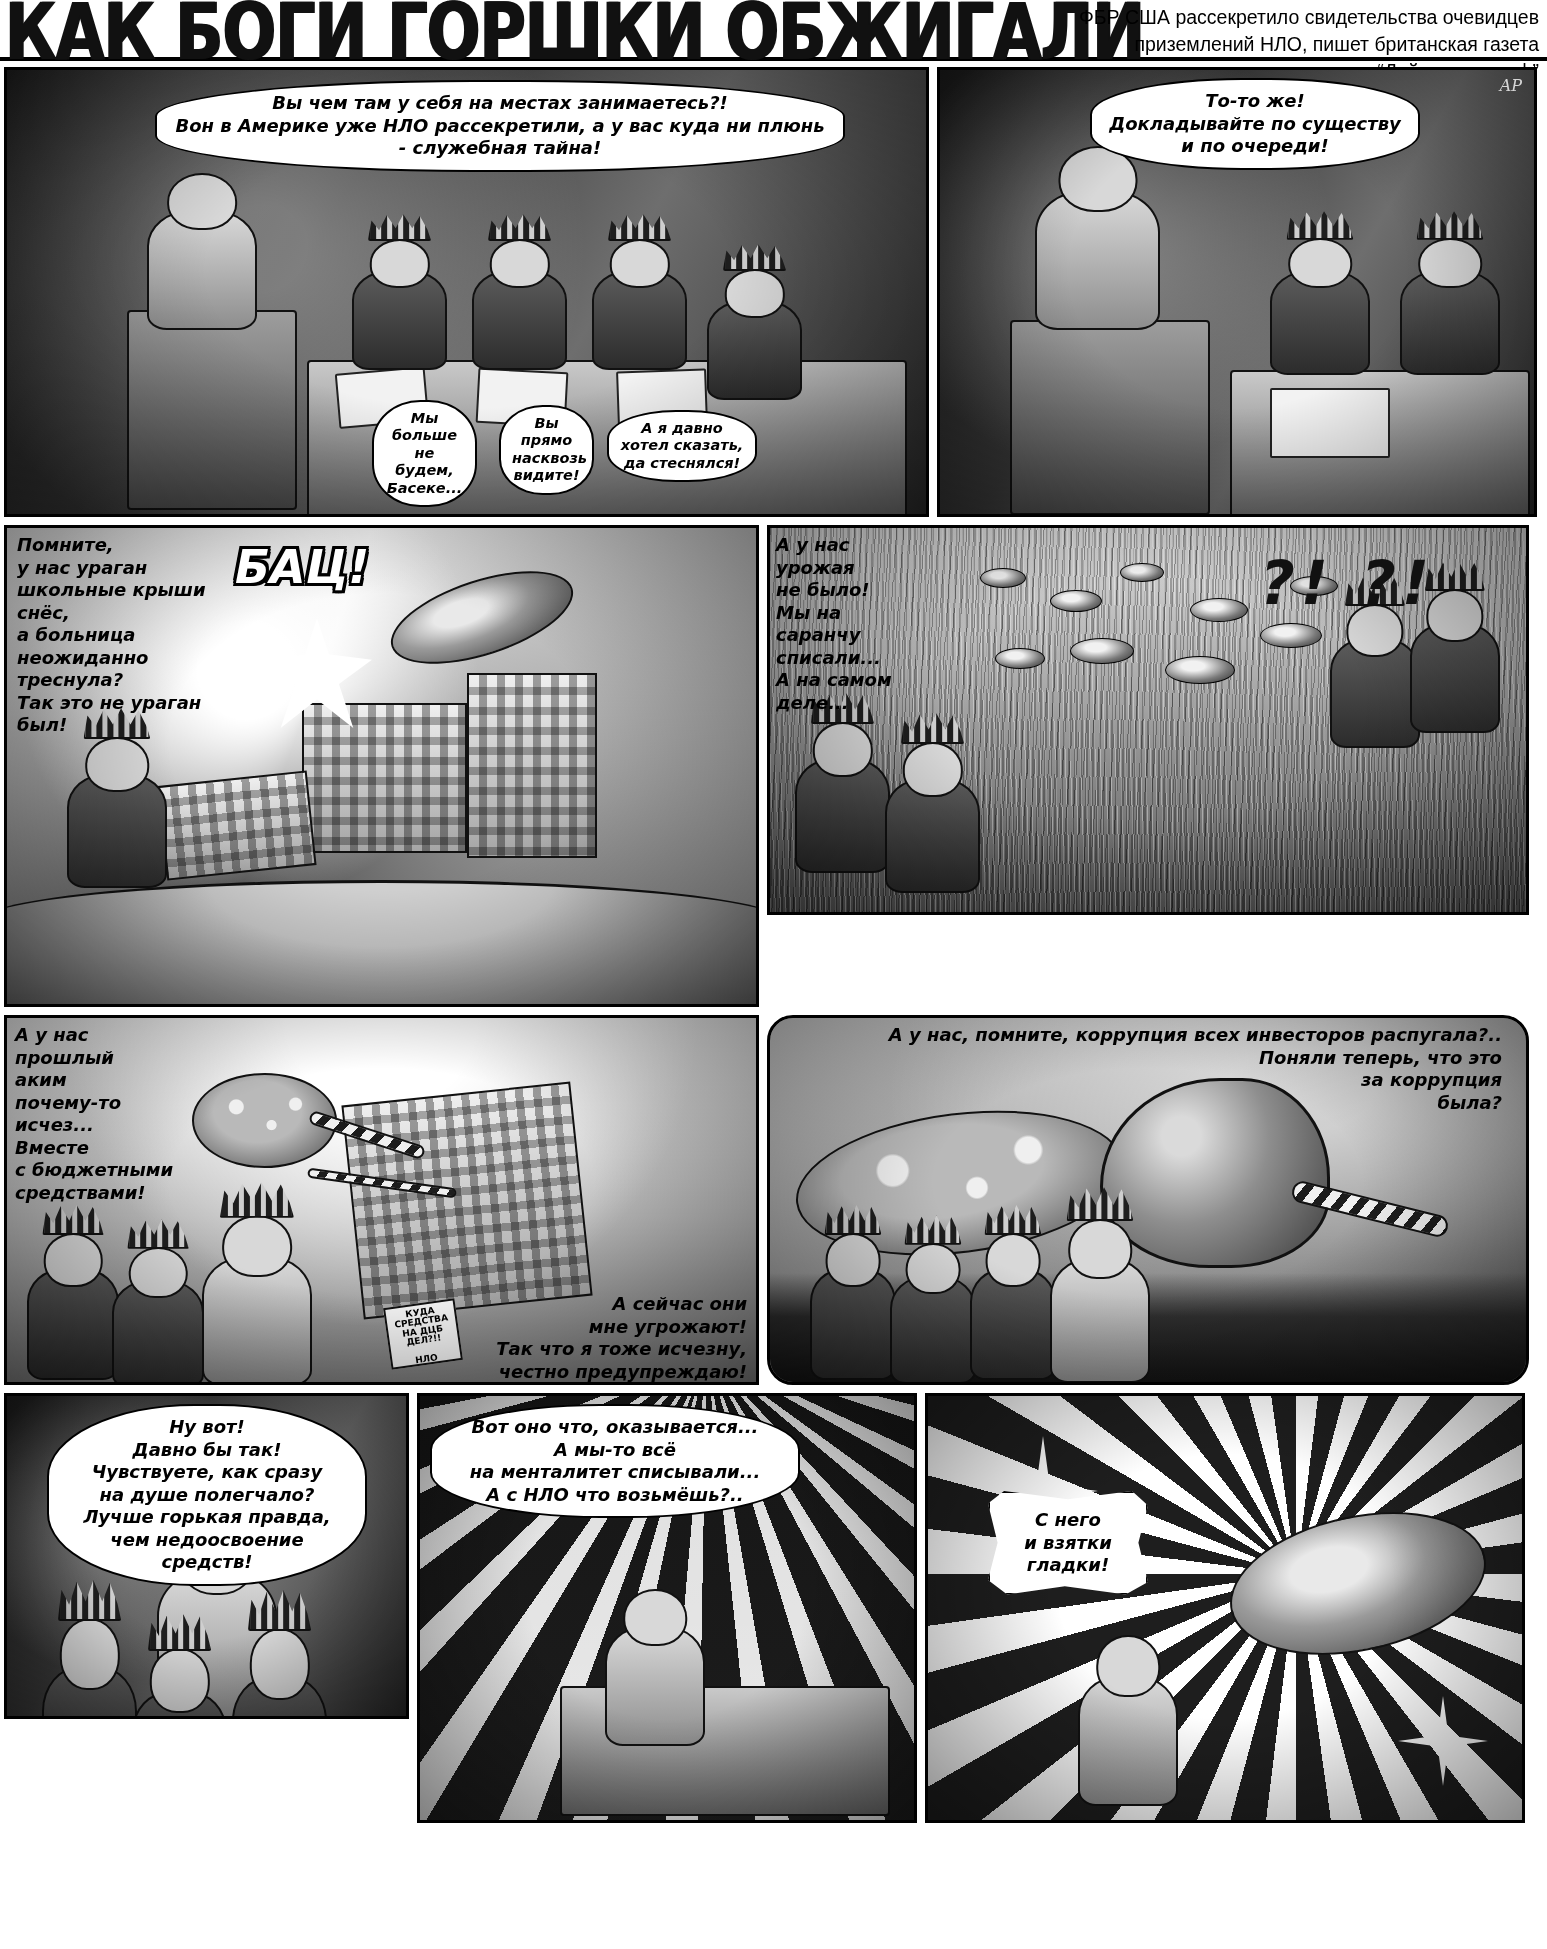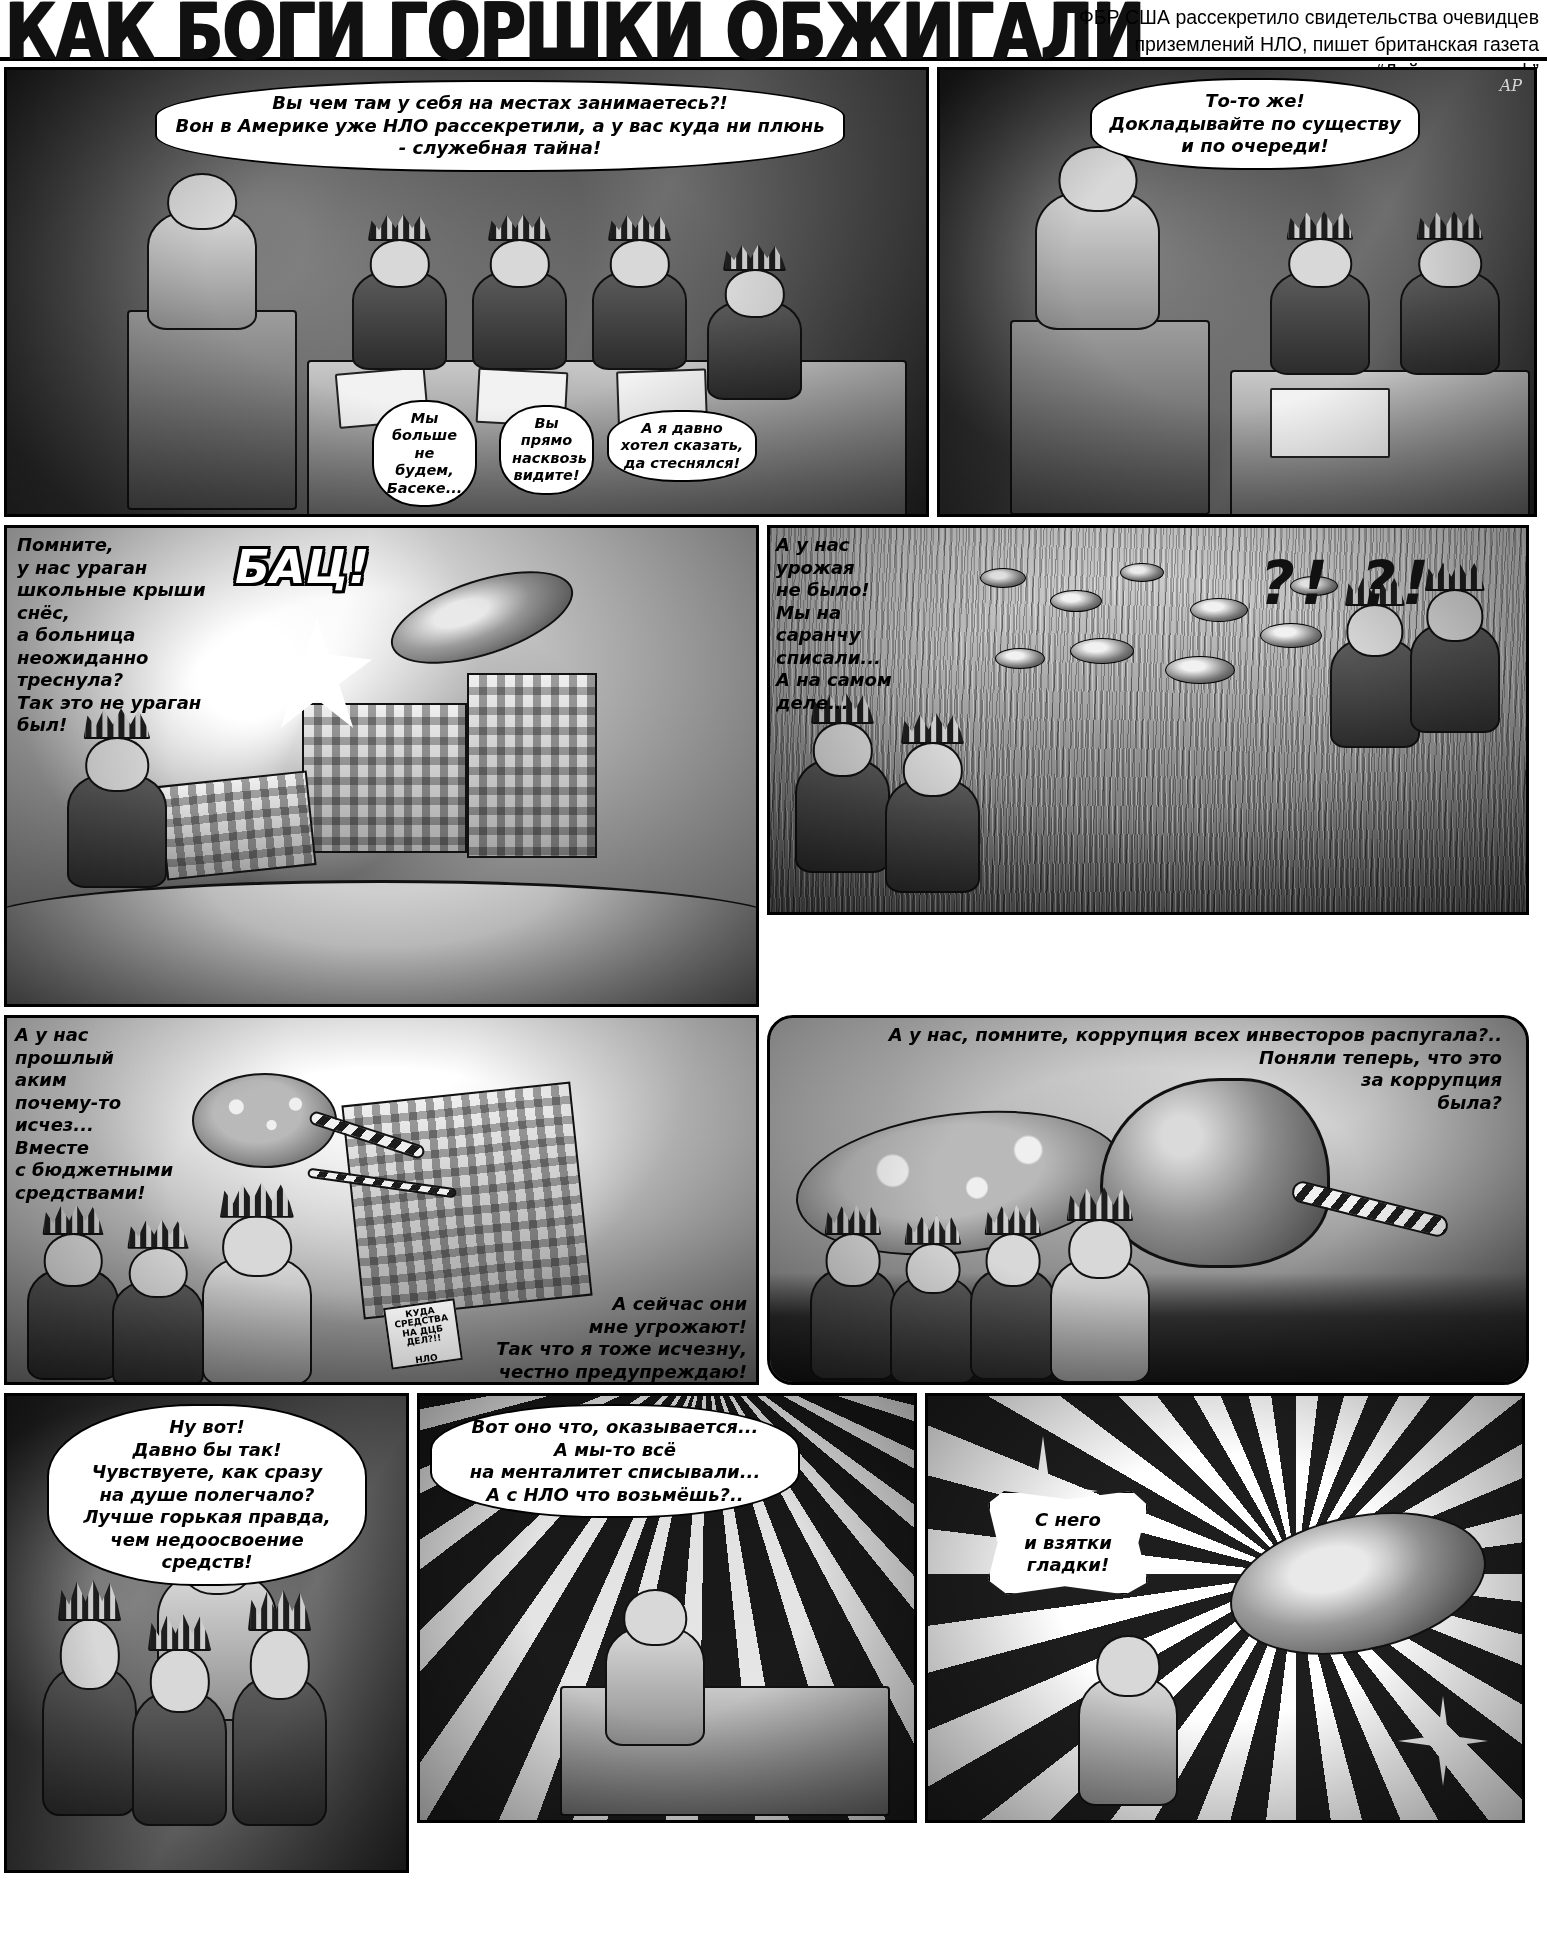--- a/index.html
+++ b/index.html
@@ -494,21 +494,21 @@
 
         <div class="bubble rect" style="left:6px;top:6px;width:740px;text-align:right;padding-right:14px;color:#000;">А у нас, помните, коррупция всех инвесторов распугала?..
 Поняли теперь, что это
 за коррупция
 была?</div>
       </div>
     </div>
 
     <div class="row">
 
-      <div class="panel bg-dark vignette" style="width:405px;height:480px;">
+      <div class="panel bg-dark vignette" style="width:405px;height:326px;">
         <div class="fig light" style="left:150px;top:175px;width:120px;height:150px;"></div>
         <div class="fig" style="left:35px;top:270px;width:95px;height:150px;">
             <div class="hat"></div>
           </div>
         <div class="fig" style="left:125px;top:295px;width:95px;height:135px;">
             <div class="hat"></div>
           </div>
         <div class="fig" style="left:225px;top:280px;width:95px;height:150px;">
             <div class="hat"></div>
           </div>

